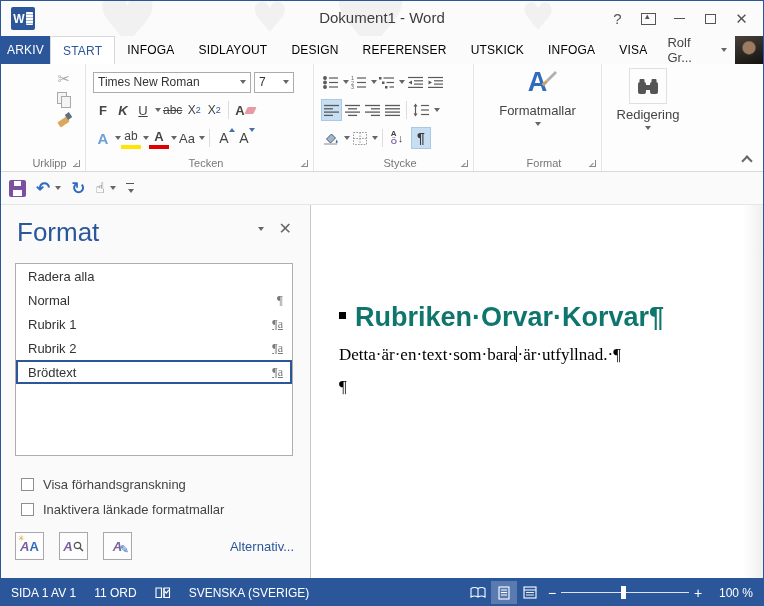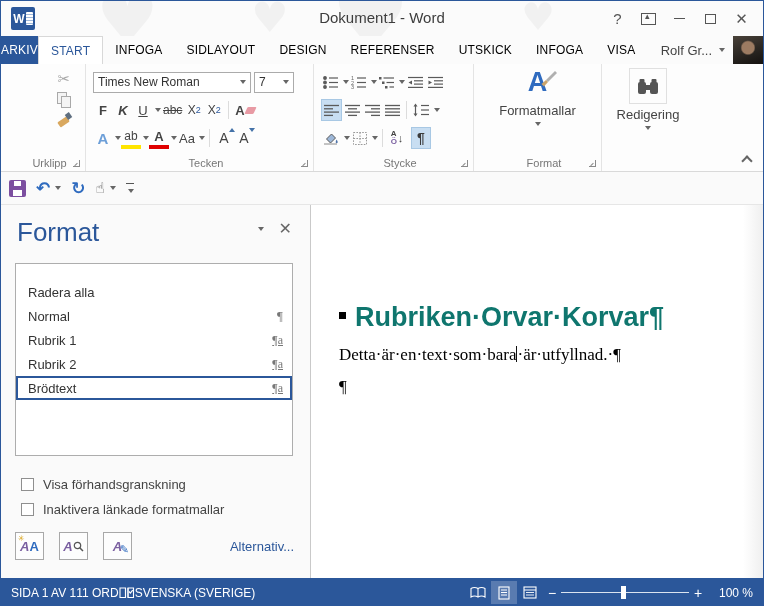--- a/index.html
+++ b/index.html
@@ -27,21 +27,21 @@
   .tb-btns { position:absolute; right:6px; top:0; height:35px; display:flex; align-items:center; }
   .tb-btn { width:31px; height:28px; display:flex; align-items:center; justify-content:center; color:#555; font-size:15px; cursor:default; }
   .rdo-box { width:15px; height:12px; border:1px solid #555; position:relative; }
   .rdo-box::before { content:"▴"; position:absolute; left:3px; top:-3px; font-size:9px; color:#555; }
   .min-glyph { width:11px; height:1px; background:#555; }
   .max-glyph { width:11px; height:10px; border:1px solid #555; }
 
   
   .tabrow { position:absolute; left:0; top:35px; width:100%; height:28px; background:#fbfbfb; display:flex; align-items:stretch; font-size:12px; }
   .tab { display:flex; align-items:center; padding:0 12px; color:#000000; letter-spacing:0.2px; cursor:default; }
-  .tab.file { background:#2b579a; color:#fff; padding:0 0; }
+  .tab.file { background:#2b579a; color:#fff; padding:0 6px; }
   .tab.active { background:#fff; color:#2b579a; border:1px solid #d8d8d8; border-bottom:none; position:relative; z-index:2; }
   .tab-spacer { flex:1; }
   .account { display:flex; align-items:center; gap:5px; font-size:13px; color:#444; padding:0 8px; }
   .avatar { width:30px; height:28px; margin-right:0;
      background: radial-gradient(circle at 50% 42%, #9c7b62 0 27%, rgba(0,0,0,0) 34%),
                  linear-gradient(160deg,#4a423a 0%, #2a2622 55%, #14110f 100%); }
 
   
   .ribbon { position:absolute; left:0; top:63px; width:100%; height:108px; background:#fdfdfd; border-bottom:1px solid #d9d9d9; display:flex; }
   .rgroup { position:relative; height:100%; border-right:1px solid #e4e4e4; }
@@ -124,21 +124,21 @@
   .qat-more i { width:8px; height:1px; background:#555; margin-bottom:2px; }
 
   
   .content { position:absolute; left:0; top:204px; width:100%; height:373px; display:flex; }
 
   
   .pane { width:310px; height:100%; background:#fafafa; border-right:1px solid #c9c9c9; position:relative; }
   .pane-title { position:absolute; left:16px; top:12px; font-size:26px; color:#2b579a; font-weight:400; }
   .pane-caret { position:absolute; right:46px; top:22px; }
   .pane-close { position:absolute; right:18px; top:14px; font-size:16px; color:#666; }
-  .stylelist { position:absolute; left:14px; top:58px; width:278px; height:193px; background:#fff; border:1px solid #adadad; padding-top:16px; }
+  .stylelist { position:absolute; left:14px; top:58px; width:278px; height:193px; background:#fff; border:1px solid #adadad; padding-top:0; }
   .srow { height:24px; display:flex; align-items:center; padding:0 9px 0 12px; font-size:13px; color:#333; }
   .srow .mark { margin-left:auto; font-family:"Liberation Serif", serif; font-size:13px; color:#777; }
   .srow .mark.linked { text-decoration:underline; font-size:12px; }
   .srow.selected { box-shadow:inset 0 0 0 2px #2b579a; }
   .cbrow { position:absolute; left:20px; display:flex; align-items:center; gap:9px; font-size:13px; color:#444; }
   .cb1 { top:272px; } .cb2 { top:297px; }
   .cb { width:13px; height:13px; background:#fff; border:1px solid #8f8f8f; }
   .pane-btns { position:absolute; left:14px; top:327px; display:flex; gap:15px; }
   .pbtn { width:29px; height:28px; border:1px solid #a8a8a8; background:#fdfdfd; display:flex; align-items:center; justify-content:center; position:relative; font-size:13px; }
   .pbtn .ap { color:#7a5fa0; font-weight:bold; font-style:italic; }
@@ -151,21 +151,21 @@
   .doc { flex:1; background:#fff; position:relative; overflow:hidden; }
   .doc-heading { position:absolute; left:28px; top:97px; font-family:"Liberation Sans", sans-serif; font-weight:bold; font-size:27px; color:#0f766e; white-space:nowrap; }
   .sq { display:inline-block; width:7px; height:7px; background:#000; margin-right:9px; vertical-align:7px; }
   .doc-body { position:absolute; left:28px; top:140px; font-family:"Liberation Serif", serif; font-size:17px; color:#000; white-space:nowrap; }
   .caret-line { display:inline-block; width:1px; height:16px; background:#111; vertical-align:-2px; }
   .doc-pilcrow { position:absolute; left:28px; top:172px; font-family:"Liberation Serif", serif; font-size:17px; color:#000; }
   .scrollstrip { position:absolute; right:0; top:0; bottom:0; width:20px; background:linear-gradient(to right,#ffffff, #efefef); }
 
   
   .status { position:absolute; left:0; top:577px; width:100%; height:29px; background:#2b579a; color:#fff; display:flex; align-items:center; font-size:12px; }
-  .st { white-space:nowrap; }
+  .st { margin-left:18px; white-space:nowrap; }
   .st.first { margin-left:10px; }
   .st-right { margin-left:auto; display:flex; align-items:center; }
   .viewbtn { width:26px; height:23px; display:flex; align-items:center; justify-content:center; }
   .viewbtn.active { background:rgba(255,255,255,0.22); }
   .zoom-minus,.zoom-plus { font-size:14px; width:18px; text-align:center; }
   .slider { position:relative; width:128px; height:23px; }
   .slider .track { position:absolute; left:0; right:0; top:11px; height:1px; background:#dbe4f0; }
   .slider .thumb { position:absolute; left:60px; top:5px; width:5px; height:13px; background:#fff; }
   .zoom-label { width:46px; text-align:right; margin-right:10px; }
   svg { display:block; }

